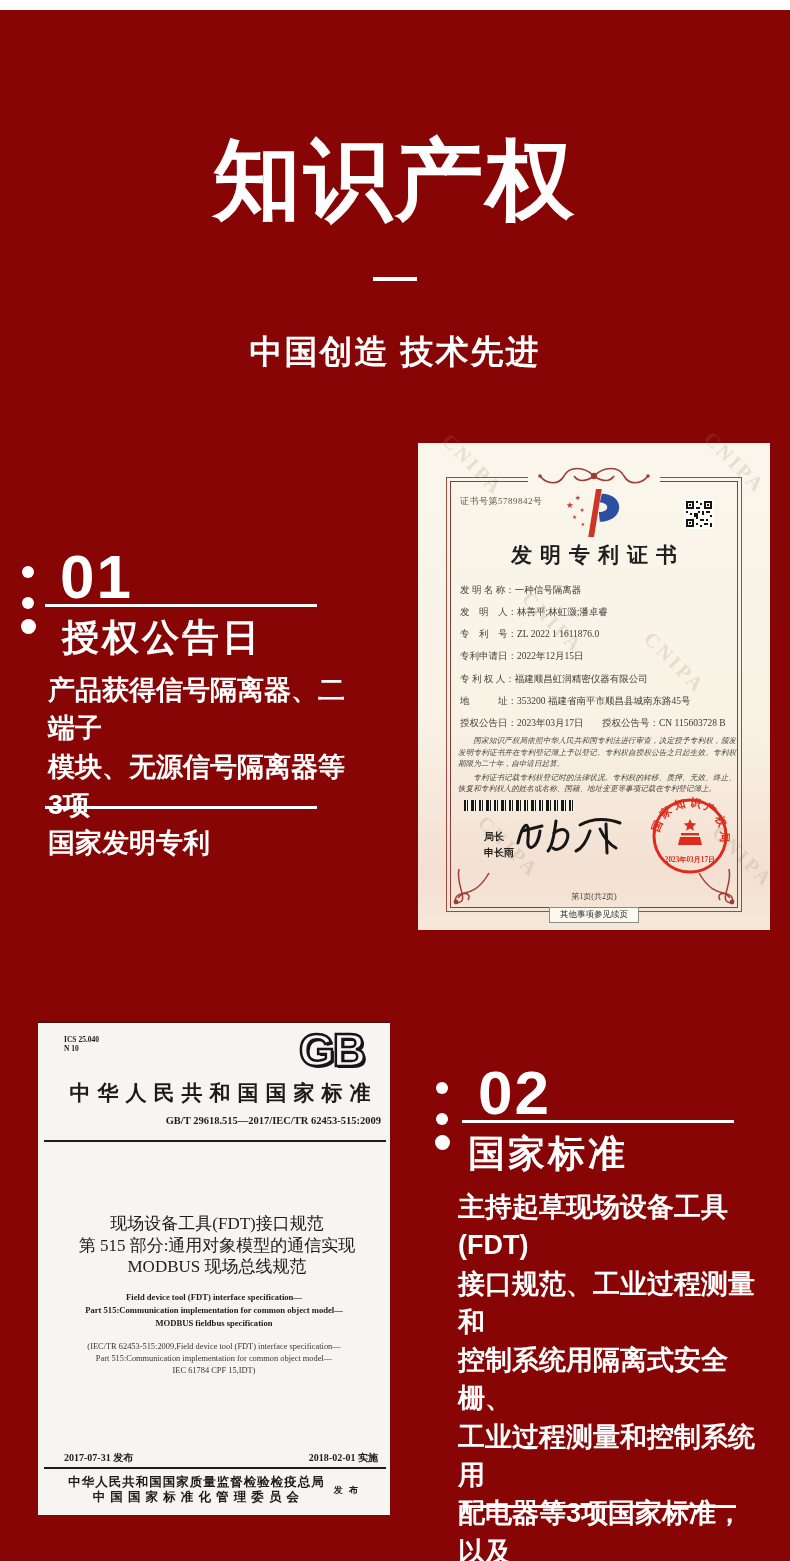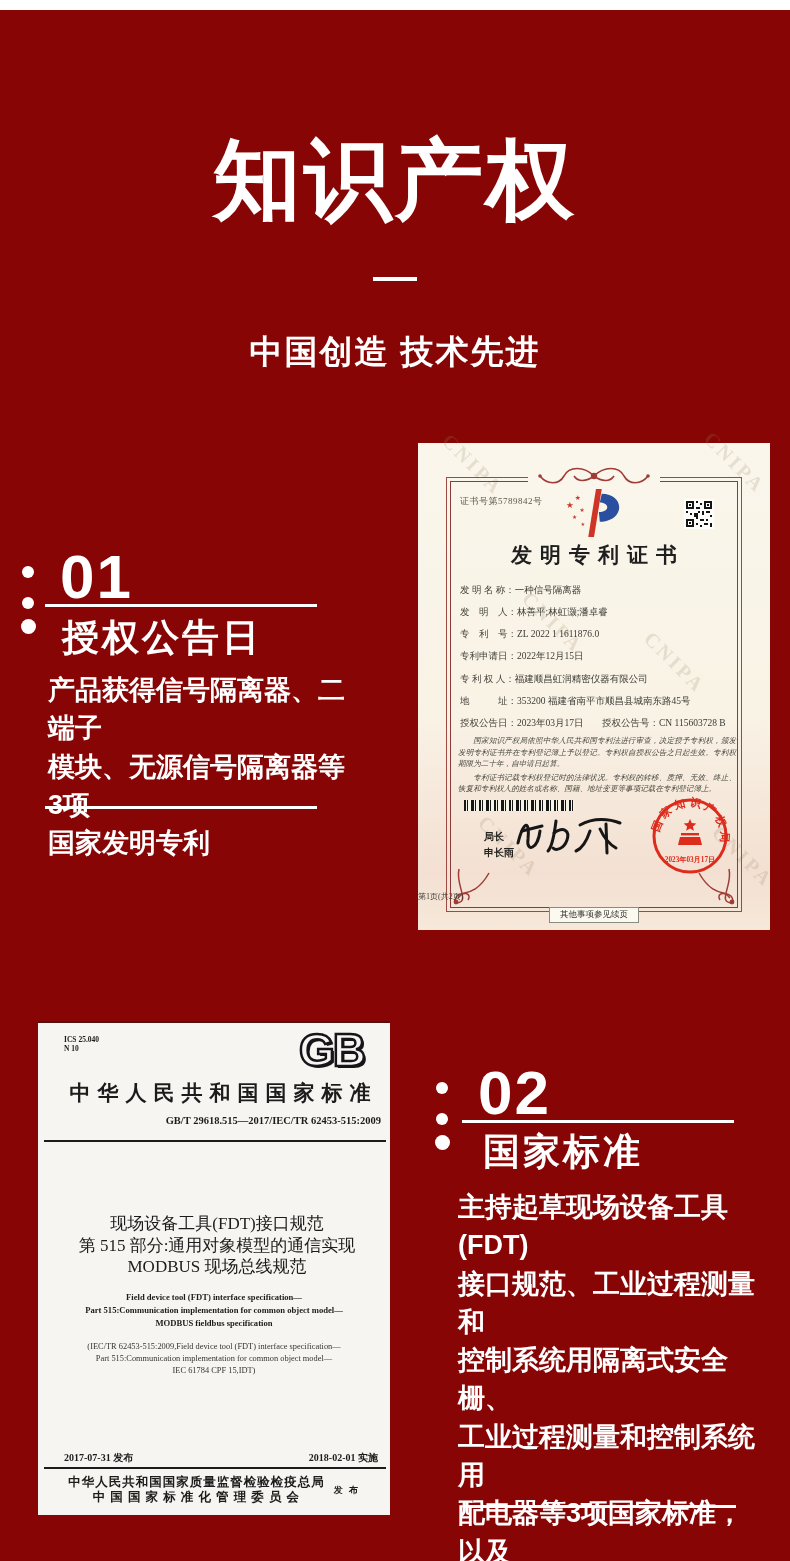--- a/index.html
+++ b/index.html
@@ -30,21 +30,21 @@
   .s2-num { left:478px; top:1062px; }
 
   .rule { background:#fff; height:3px; }
   .s1-rule-a { left:45px;  top:604px;  width:272px; }
   .s1-rule-b { left:45px;  top:806px;  width:272px; }
   .s2-rule-a { left:462px; top:1120px; width:272px; }
   .s2-rule-b { left:465px; top:1505px; width:271px; }
 
   .feat-head { color:#fff; font-size:37px; font-weight:800; letter-spacing:3px; line-height:1.1; }
   .s1-head { left:62px;  top:618px; }
-  .s2-head { left:483px; top:1134px;font-family:Liberation Mono, monospace; }
+  .s2-head { left:468px; top:1134px; }
 
   .feat-body { color:#fff; font-size:27px; font-weight:700; line-height:38.3px; width:310px; }
   .s1-body { left:48px;  top:671px; }
   .s2-body { left:458px; top:1188px; }
 
   
   .certificate { left:418px; top:443px; width:352px; height:487px;
     background:linear-gradient(180deg,#faf6eb 0%,#f9f3e6 55%,#f3e0d2 88%,#f6e8da 100%);
     font-family:"Liberation Serif", serif; color:#3a3a34; }
   .cw { position:absolute; font-size:20px; letter-spacing:3px; color:rgba(150,128,100,0.20);
@@ -66,21 +66,21 @@
   .grant-no { position:absolute; left:142px; top:0; }
   .cert-para { left:40px; right:34px; top:292px; font-size:7.6px; line-height:11.5px;
                color:#4a4a40; font-style:italic; text-align:justify; }
   .cert-para p { text-indent:2em; margin-bottom:2px; }
   .cert-barcode { left:46px; top:357px; width:110px; height:11px;
     background:repeating-linear-gradient(90deg,#161616 0 2px,#f8f3e7 2px 3px,#161616 3px 4px,
       #f8f3e7 4px 7px,#161616 7px 10px,#f8f3e7 10px 11px,#161616 11px 12px,#f8f3e7 12px 15px); }
   .cert-officer { left:46px; top:386px; font-size:10px; line-height:16px; font-weight:700; color:#22221e;margin-left:20px; }
   .cert-sig { left:92px; top:366px; width:118px; height:48px; }
   .cert-seal { left:232px; top:353px; width:80px; height:80px; }
-  .cert-page { left:0; right:0; top:448px; font-size:8px; color:#3c3c36; }
+  .cert-page { left:0; right:0; top:448px; text-align:center; font-size:8px; color:#3c3c36; }
   .cert-cont { left:50%; transform:translateX(-50%); top:464px; font-size:8.5px; color:#33332e;
                border:1px solid #8a8a80; padding:1px 10px; background:#fcf9f1; white-space:nowrap; }
 
   
   .gbdoc { left:38px; top:1023px; width:352px; height:492px; background:#f7f5f1;
            font-family:"Liberation Serif", serif; color:#1c1c1c;
            box-shadow:0 -2px 0 rgba(40,25,25,0.55); }
   .gb-ics { left:26px; top:12px; font-size:7.5px; line-height:9px; font-weight:600; }
   .gb-logo { right:26px; top:4px; font-family:"Liberation Sans",sans-serif; font-size:46px; font-weight:900;
              letter-spacing:-2px; line-height:1; color:#f7f5f1;

